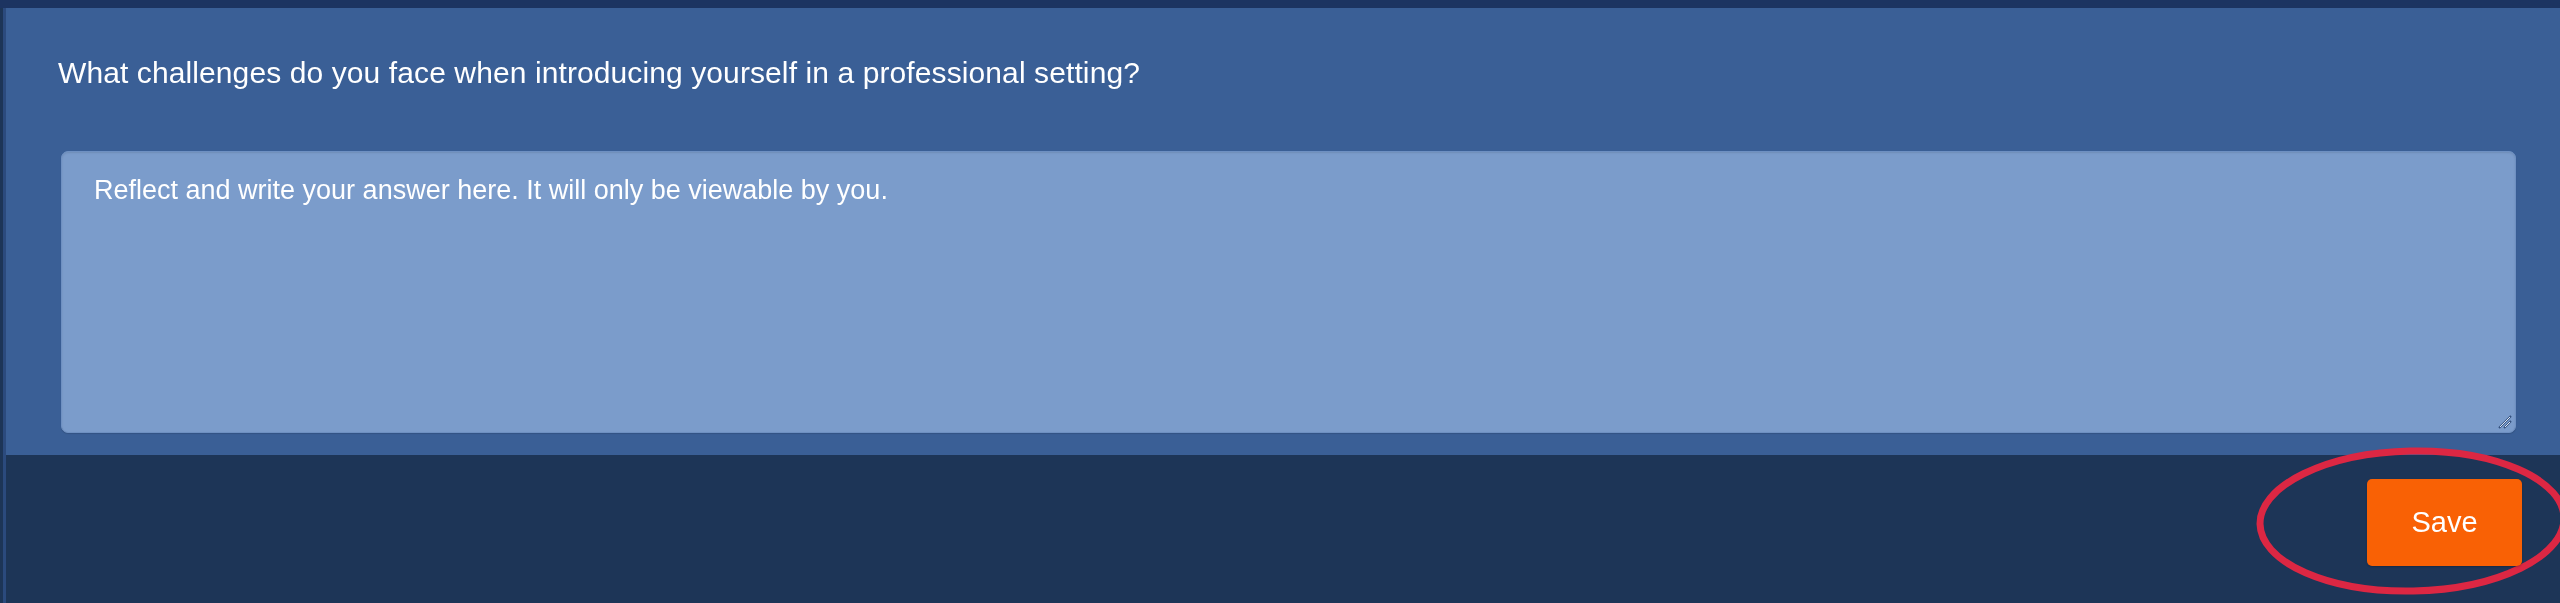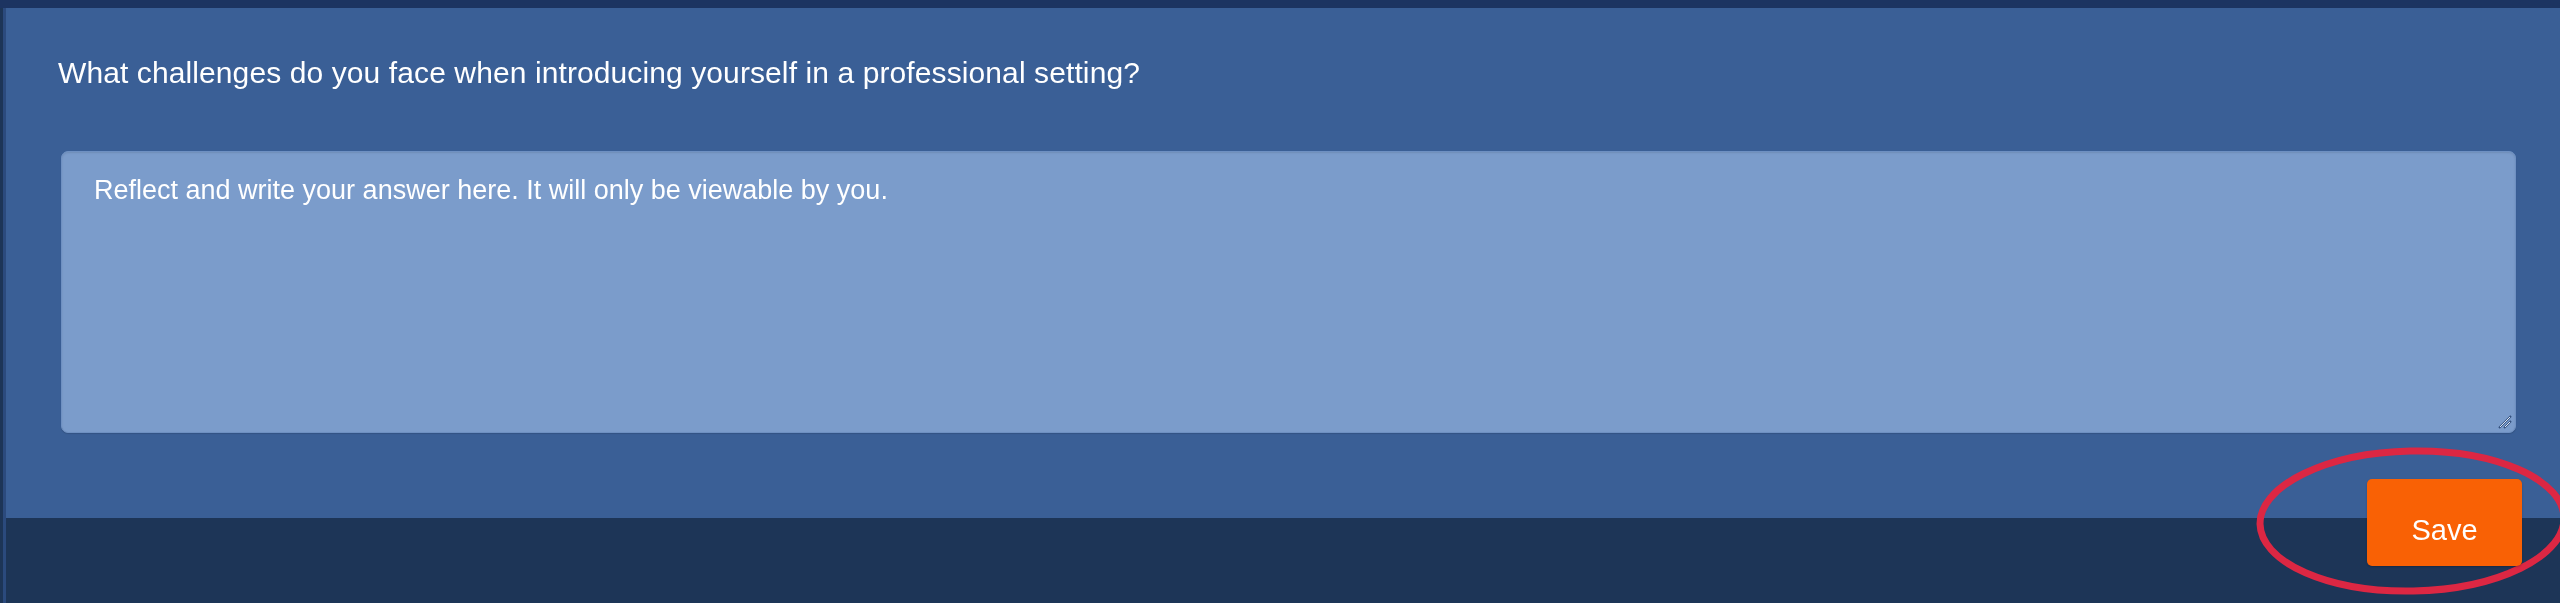--- a/index.html
+++ b/index.html
@@ -31,21 +31,21 @@
     top: 8px; left: 3px;
     width: 3px;
     height: 595px;
     background: #2b4a7d;
   }
 
   .panel {
     position: absolute;
     top: 8px; left: 6px;
     width: 2554px;
-    height: 510px;
+    height: 447px;
     background: #3a5f96;
   }
 
   .question {
     position: absolute;
     left: 52px;
     top: 46px;
     font-size: 30px;
     line-height: 38px;
     color: #ffffff;
@@ -93,21 +93,21 @@
     height: 87px;
     background: #f96105;
     border: none;
     border-radius: 5px;
     color: #ffffff;
     font-family: "Liberation Sans", sans-serif;
     font-size: 29px;
     line-height: 87px;
     text-align: center;
     cursor: pointer;
-    padding: 8px;
+    padding: 0;
     box-shadow: 0 1px 2px rgba(0,0,0,0.22);
   }
 
   
   .annotation-ellipse {
     position: absolute;
     left: 2246px;
     top: 436px;
     width: 320px;
     height: 158px;

